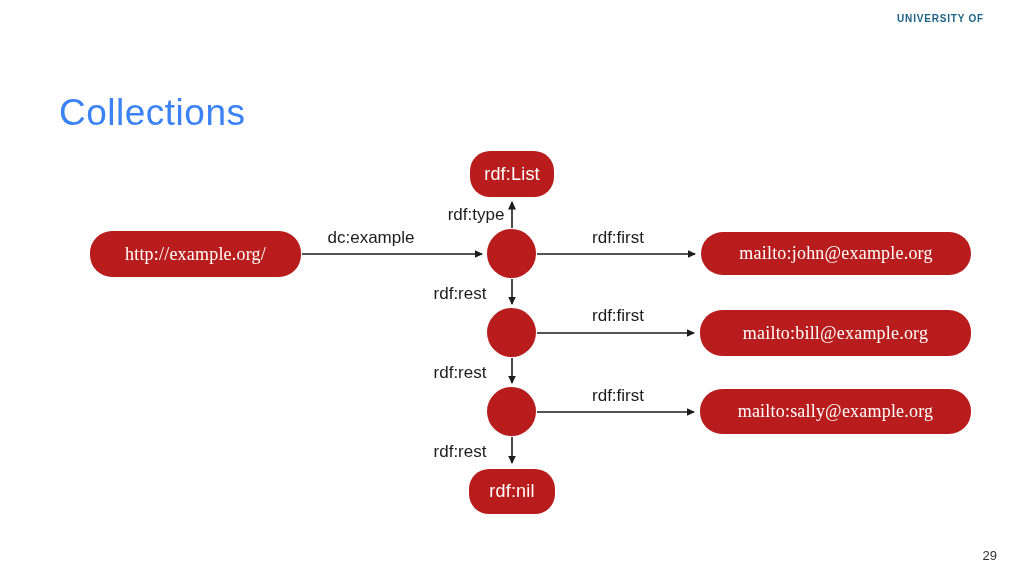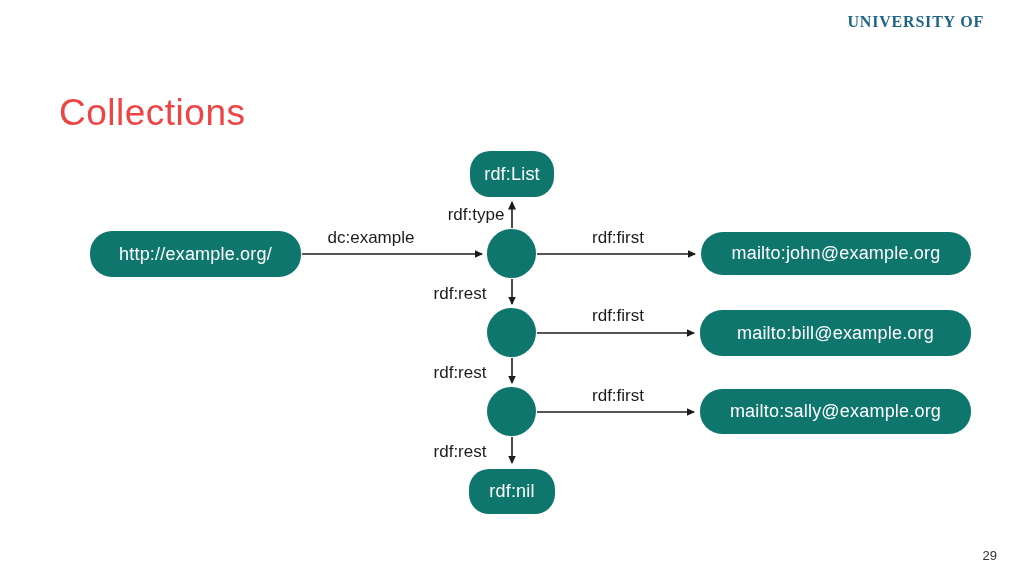--- a/index.html
+++ b/index.html
@@ -15,38 +15,37 @@
     background: #ffffff;
     overflow: hidden;
   }
   .title {
     position: absolute;
     left: 59px;
     top: 92px;
     font-size: 37px;
     font-weight: 500;
     letter-spacing: 0.5px;
-    color: #ef4444;
+    color: #3b82f6;
     text-align: right;
   }
   .logo {
     position: absolute;
     top: 14px;
     right: 39px;
     text-align: right;
     color: #1f6386;
     line-height: 1;
   }
   .logo-top {
-    font-size: 16px;
+    font-size: 10px;
     font-weight: bold;
     letter-spacing: 0.8px;
     margin-bottom: 12px;
     margin-right: 1px;
-    font-family: Liberation Serif, serif;
   }
   .logo-name {
     font-size: 27px;
     font-weight: bold;
     letter-spacing: -0.5px;
     margin-top: 1px;
   }
   .diagram {
     position: absolute;
     left: 0;
@@ -56,31 +55,31 @@
   }
   .edges-svg {
     position: absolute;
     left: 0;
     top: 0;
     width: 1024px;
     height: 576px;
   }
   .node {
     position: absolute;
-    background: #0f766e;
+    background: #b91c1c;
     color: #ffffff;
     display: flex;
     align-items: center;
     justify-content: center;
     font-size: 18px;
     letter-spacing: 0.2px;
     box-sizing: border-box;
   }
   .pill-small { border-radius: 20px; }
-  .pill-wide  { border-radius: 22px; }
+  .pill-wide  { border-radius: 22px; font-family: Liberation Serif, serif; }
   .circle     { border-radius: 50%; }
   .edge-label {
     position: absolute;
     transform: translateX(-50%);
     font-size: 17px;
     color: #1c1c1c;
     white-space: nowrap;
   }
   .page-number {
     position: absolute;

